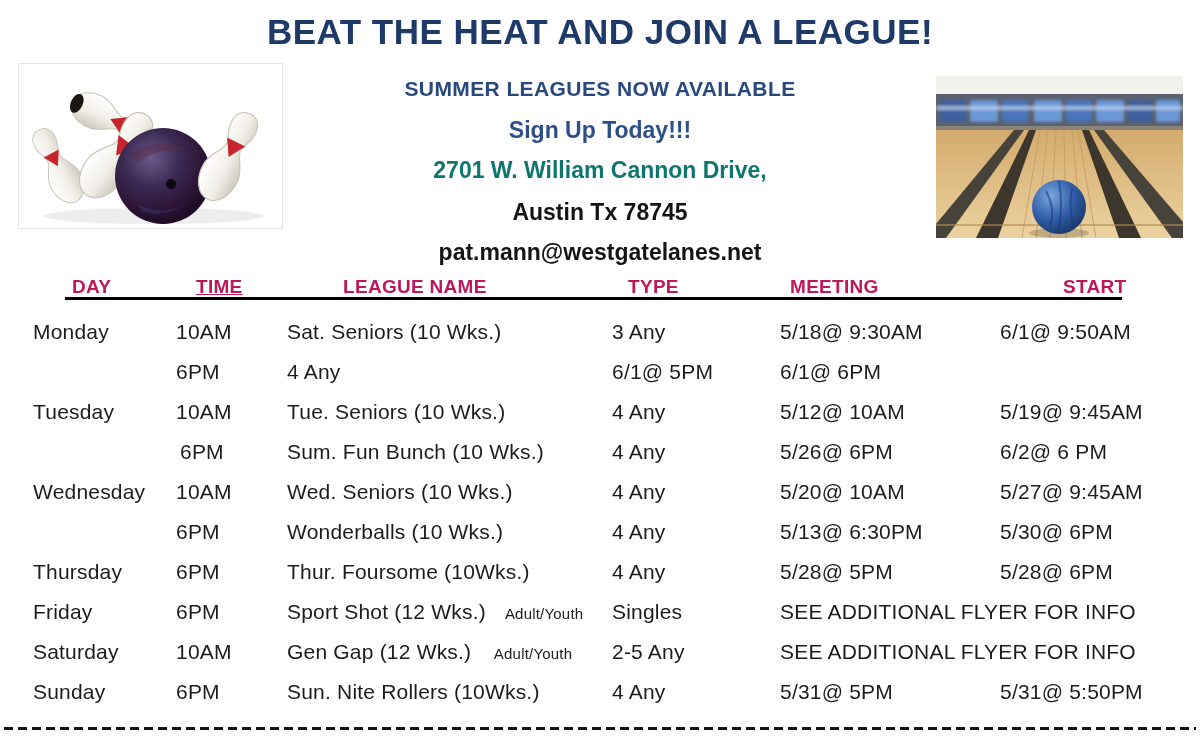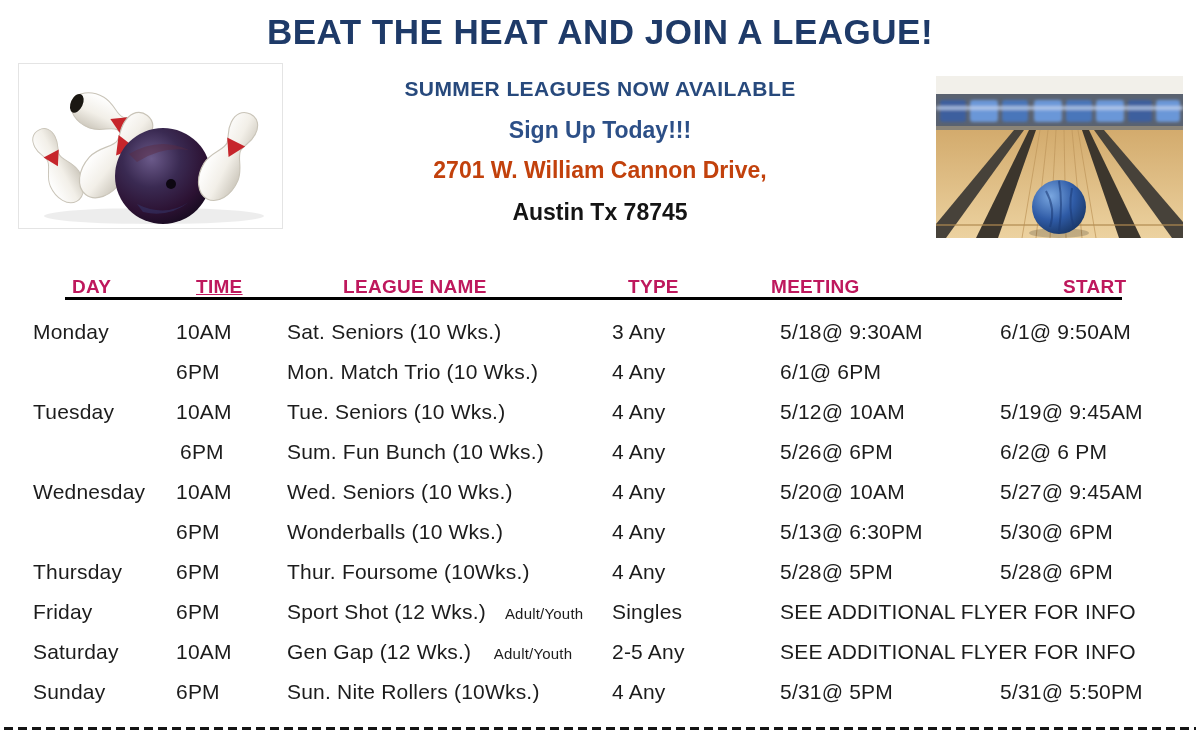--- a/index.html
+++ b/index.html
@@ -7,32 +7,32 @@
     position:relative;width:1200px;height:745px;background:#ffffff;overflow:hidden;
     font-family:"Liberation Sans", sans-serif;color:#1b1b1b;border-radius:8px;
   }
   .flyer-title{
     position:absolute;top:12px;left:0;width:100%;text-align:center;
     font-size:35px;font-weight:bold;color:#1e3a68;letter-spacing:.5px;
   }
   .center-line{position:absolute;left:300px;width:600px;text-align:center;font-weight:bold;white-space:nowrap;}
   .subtitle{top:77px;font-size:21px;color:#27497c;letter-spacing:.4px;}
   .signup{top:117px;font-size:23px;color:#2c4f87;}
-  .addr1{top:157px;font-size:23px;color:#c2410c;}
+  .addr1{top:157px;font-size:23px;color:#0f766e;}
   .addr2{top:199px;font-size:23px;color:#141414;}
   .email{top:239px;font-size:23px;color:#141414;}
 
   .img-left{position:absolute;left:18px;top:63px;width:263px;height:164px;border:1px solid #e4e4e4;background:#fff;}
   .img-right{position:absolute;left:936px;top:76px;width:247px;height:162px;}
 
   .schedule{position:absolute;left:33px;top:276px;width:1130px;}
   .thead{position:relative;height:22px;font-weight:bold;font-size:19px;color:#be185d;}
   .thead span{position:absolute;top:0;white-space:nowrap;letter-spacing:.3px;}
   .h-day{left:39px;} .h-time{left:163px;text-decoration:underline;} .h-league{left:310px;}
-  .h-type{left:595px;} .h-meeting{left:738px;} .h-start{left:1030px;}
+  .h-type{left:595px;} .h-meeting{left:757px;} .h-start{left:1030px;}
   .head-rule{position:absolute;left:32px;top:21px;width:1057px;height:3px;background:#000;}
 
   .tbody{position:absolute;top:36px;left:0;width:1130px;}
   .row{
     display:grid;grid-template-columns:143px 111px 325px 168px 220px 163px;
     height:40px;align-items:center;font-size:21px;letter-spacing:.2px;color:#1c1c1c;
   }
   .cell{white-space:nowrap;overflow:visible;}
   .note{font-size:15px;color:#1c1c1c;white-space:pre;margin-left:19px;}
 
@@ -90,20 +90,21 @@
       <g transform="translate(206,100) rotate(27) scale(1.12)">
           <use href="#pin"></use>
         </g>
     </svg>
   </div>
 
   <div class="center-line signup">Sign Up Today!!!</div>
   <div class="center-line subtitle">SUMMER LEAGUES NOW AVAILABLE</div>
   <div class="center-line addr1">2701 W. William Cannon Drive,</div>
   <div class="center-line addr2">Austin Tx 78745</div>
+  <div class="center-line email">pat.mann@westgatelanes.net</div>
 
   <div class="img-right">
     <svg width="247" height="162" viewBox="0 0 247 162">
       <defs>
         <linearGradient id="wood" x1="0" y1="0" x2="0" y2="1">
           <stop offset="0%" stop-color="#d3ab6d"></stop>
           <stop offset="100%" stop-color="#ecd2a0"></stop>
         </linearGradient>
         <radialGradient id="blueBall" cx="35%" cy="30%" r="80%">
           <stop offset="0%" stop-color="#7aa7e0"></stop>
@@ -172,22 +173,22 @@
         <span class="cell">10AM</span>
         <span class="cell"><span>Sat. Seniors (10 Wks.)</span><span class="note"></span></span>
         <span class="cell">3 Any</span>
         <span class="cell">5/18@ 9:30AM</span>
         <span class="cell">6/1@ 9:50AM</span>
       </div>
 
       <div class="row">
         <span class="cell"></span>
         <span class="cell">6PM</span>
-        <span class="cell"><span>Mon. Match Trio (10 Wks.)</span><span class="note"></span></span>
-        <span class="cell">4 Any</span>
+        <span class="cell">4 Any</span>
+        <span class="cell">6/1@ 5PM</span>
         <span class="cell">6/1@ 6PM</span>
       </div>
 
       <div class="row">
         <span class="cell">Tuesday</span>
         <span class="cell">10AM</span>
         <span class="cell"><span>Tue. Seniors (10 Wks.)</span><span class="note"></span></span>
         <span class="cell">4 Any</span>
         <span class="cell">5/12@ 10AM</span>
         <span class="cell">5/19@ 9:45AM</span>

